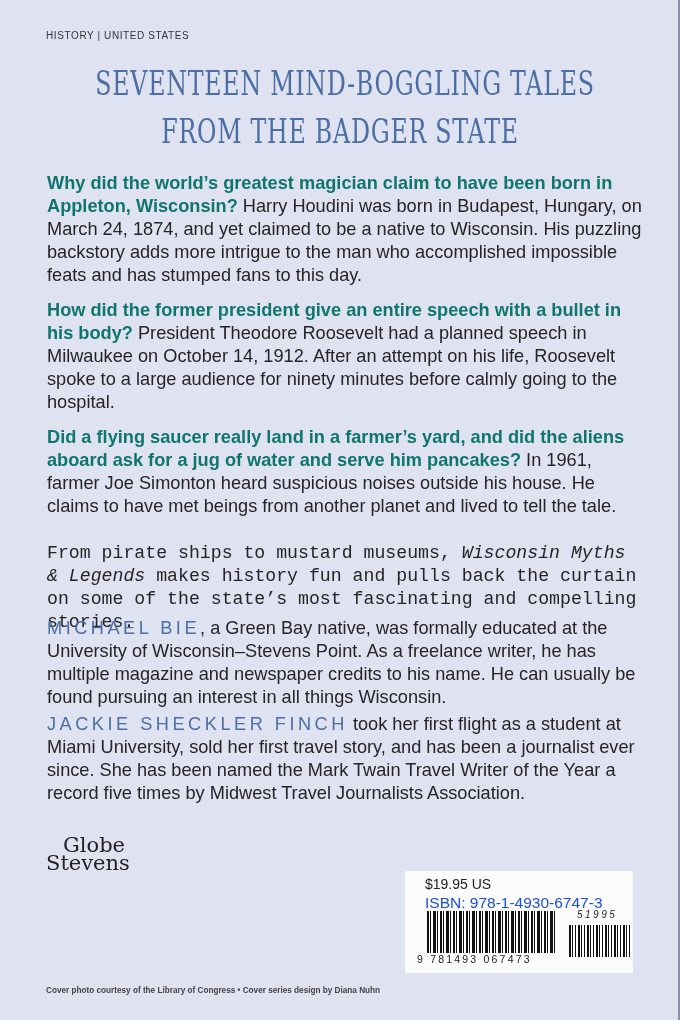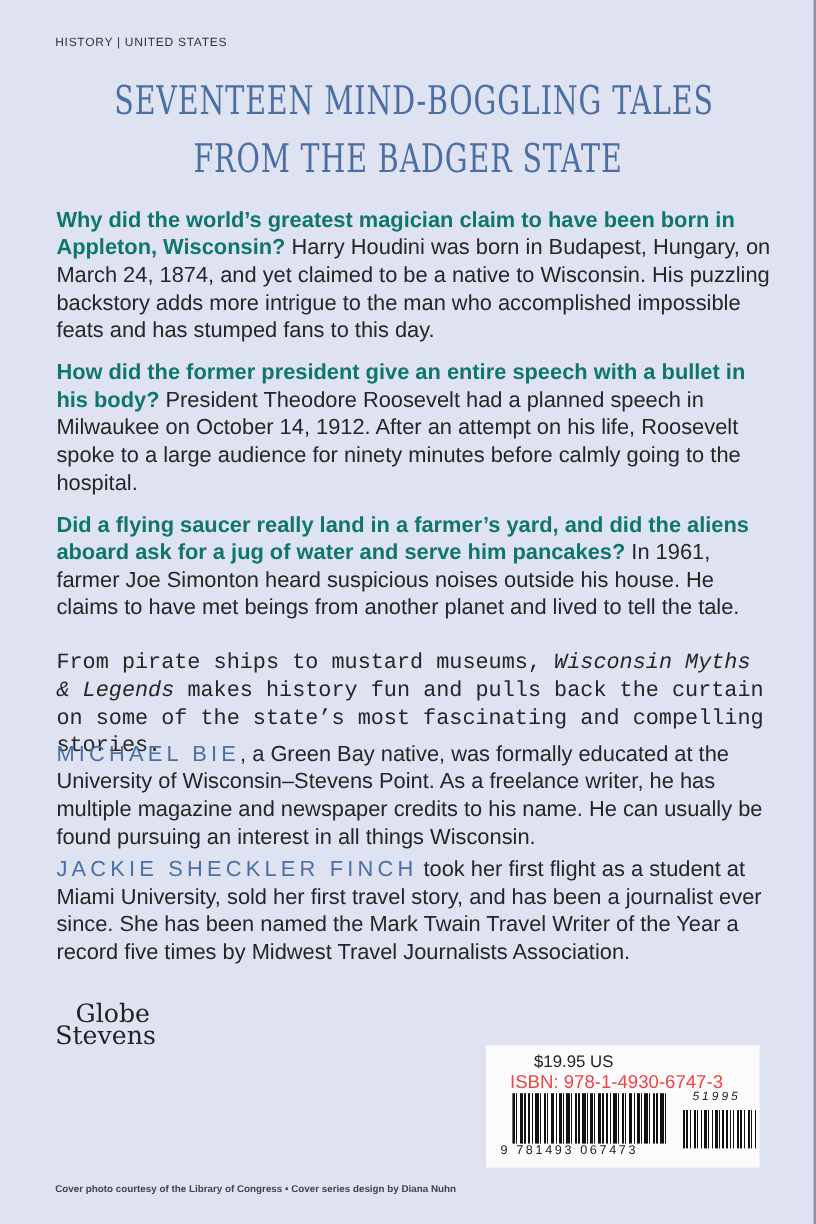--- a/index.html
+++ b/index.html
@@ -49,22 +49,22 @@
   }
   .imprint p { margin: 0 0 7px 0; }
   .credits {
     position: absolute; left: 46px; top: 986px;
     font-size: 8.2px; color: #444; white-space: nowrap; font-weight: bold;
   }
   .barcode-box {
     position: absolute; left: 405px; top: 871px; width: 228px; height: 102px;
     background: #fbfbfb;
   }
-  .price { position: absolute; left: 20px; top: 5px; font-size: 14px; color: #222; margin-left: 20px; }
-  .isbn { position: absolute; left: 20px; top: 23px; font-size: 15.5px; color: #ef4444; }
+  .price { position: absolute; left: 20px; top: 5px; font-size: 14px; color: #222; }
+  .isbn { position: absolute; left: 20px; top: 23px; font-size: 15.5px; color: #1d4ed8; }
   .bars-main {
     position: absolute; left: 22px; top: 40px; width: 128px; height: 42px;
     background: repeating-linear-gradient(90deg,
       #111 0 2px, #fff 2px 3px, #111 3px 4px, #fff 4px 6px,
       #111 6px 9px, #fff 9px 10px, #111 10px 11px, #fff 11px 13px);
   }
   .bars-addon {
     position: absolute; left: 164px; top: 54px; width: 62px; height: 32px;
     background: repeating-linear-gradient(90deg,
       #111 0 2px, #fff 2px 3px, #111 3px 4px, #fff 4px 6px, #111 6px 7px, #fff 7px 9px);

